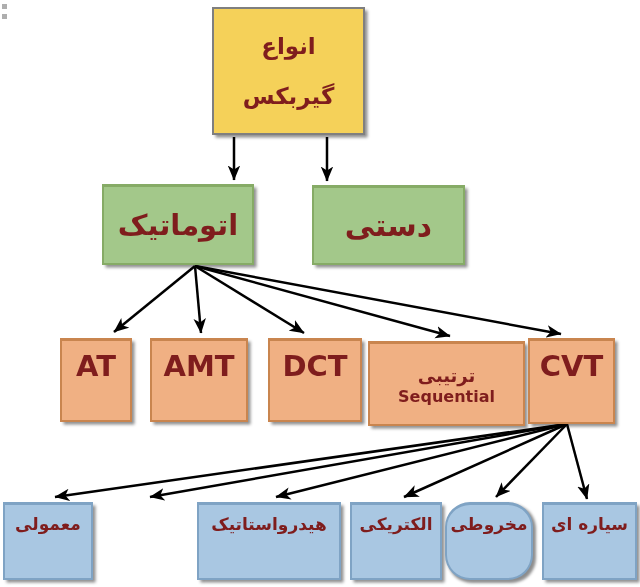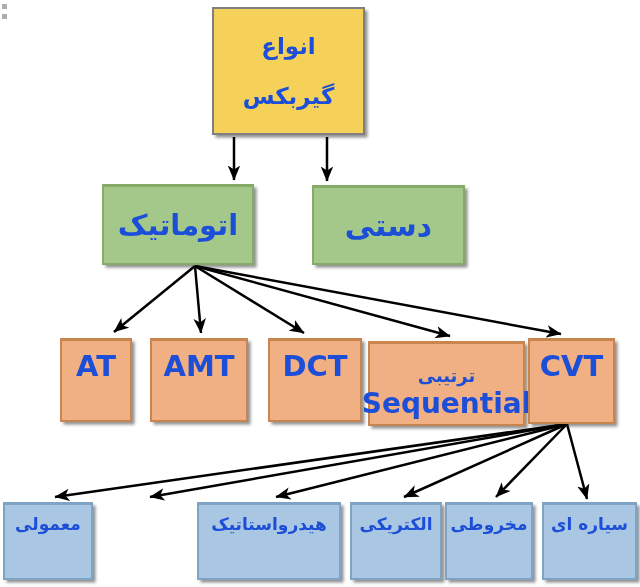--- a/index.html
+++ b/index.html
@@ -15,30 +15,30 @@
   .box .lbl{white-space:nowrap;}
   
   .root{justify-content:space-evenly;border:2px solid #7f7f7f;font-size:23px;}
   
   .lv2{justify-content:center;border:2px solid #86ab66;border-top-width:3px;}
   
   .lv3{justify-content:flex-start;padding-top:10px;border:2px solid #c9854f;border-top-width:3px;}
   .lv3 .latin{font-size:29px;line-height:1.1;font-family:"DejaVu Sans",sans-serif;}
   .seq{padding-top:20px;}
   .seq .fa{font-size:18px;line-height:1.3;}
-  .seq .en{font-size:28px;line-height:1.2;}
+  .seq .en{font-size:16px;line-height:1.2;}
   
   .lv4{justify-content:flex-start;padding-top:9px;border:2px solid #7fa3c4;border-top-width:3px;font-size:17px;}
   svg.arrows{position:absolute;left:0;top:0;pointer-events:none;}
   .corner-dot{position:absolute;width:5px;height:5px;background:#9a9a9a;opacity:.8;}
 </style>
 </head>
 <body>
 
-<div class="stage" style="color: #1d4ed8;">
+<div class="stage" style="color: #7f1d1d;">
 
   <div class="corner-dot" style="left:2px;top:4px;"></div>
   <div class="corner-dot" style="left:2px;top:14px;"></div>
 
   <svg class="arrows" width="640" height="587" viewBox="0 0 640 587" style="color: rgb(0, 0, 0);">
     <defs>
       <marker id="ah" markerWidth="6.5" markerHeight="5.2" refX="5.8" refY="2.5" orient="auto" markerUnits="strokeWidth">
         <path d="M0,0 L6,2.5 L0,5 L1.6,2.5 z" fill="currentColor"></path>
       </marker>
     </defs>
@@ -92,20 +92,20 @@
 
   <div class="box lv3" style="left: 528px; top: 338px; width: 87px; height: 86px; background-color: rgb(240, 176, 131);">
     <span class="lbl latin">CVT</span>
   </div>
   <div class="box lv4" style="left: 197px; top: 502px; width: 144px; height: 78px; background-color: rgb(169, 199, 226);">
     <span class="lbl" dir="rtl">هیدرواستاتیک</span>
   </div>
   <div class="box lv4" style="left: 350px; top: 502px; width: 92px; height: 78px; background-color: rgb(169, 199, 226);">
     <span class="lbl" dir="rtl">الکتریکی</span>
   </div>
-  <div class="box lv4" style="left: 445px; top: 502px; width: 88px; height: 78px; background-color: rgb(169, 199, 226);">
+  <div class="box lv4" style="left: 445px; top: 502px; width: 88px; height: 78px; background-color: rgb(169, 199, 226); border-radius: 25px;">
     <span class="lbl" dir="rtl">مخروطی</span>
   </div>
   <div class="box lv4" style="left: 542px; top: 502px; width: 95px; height: 78px; background-color: rgb(169, 199, 226);">
     <span class="lbl" dir="rtl">سیاره ای</span>
   </div>
 
 </div>
 
 </body></html>

